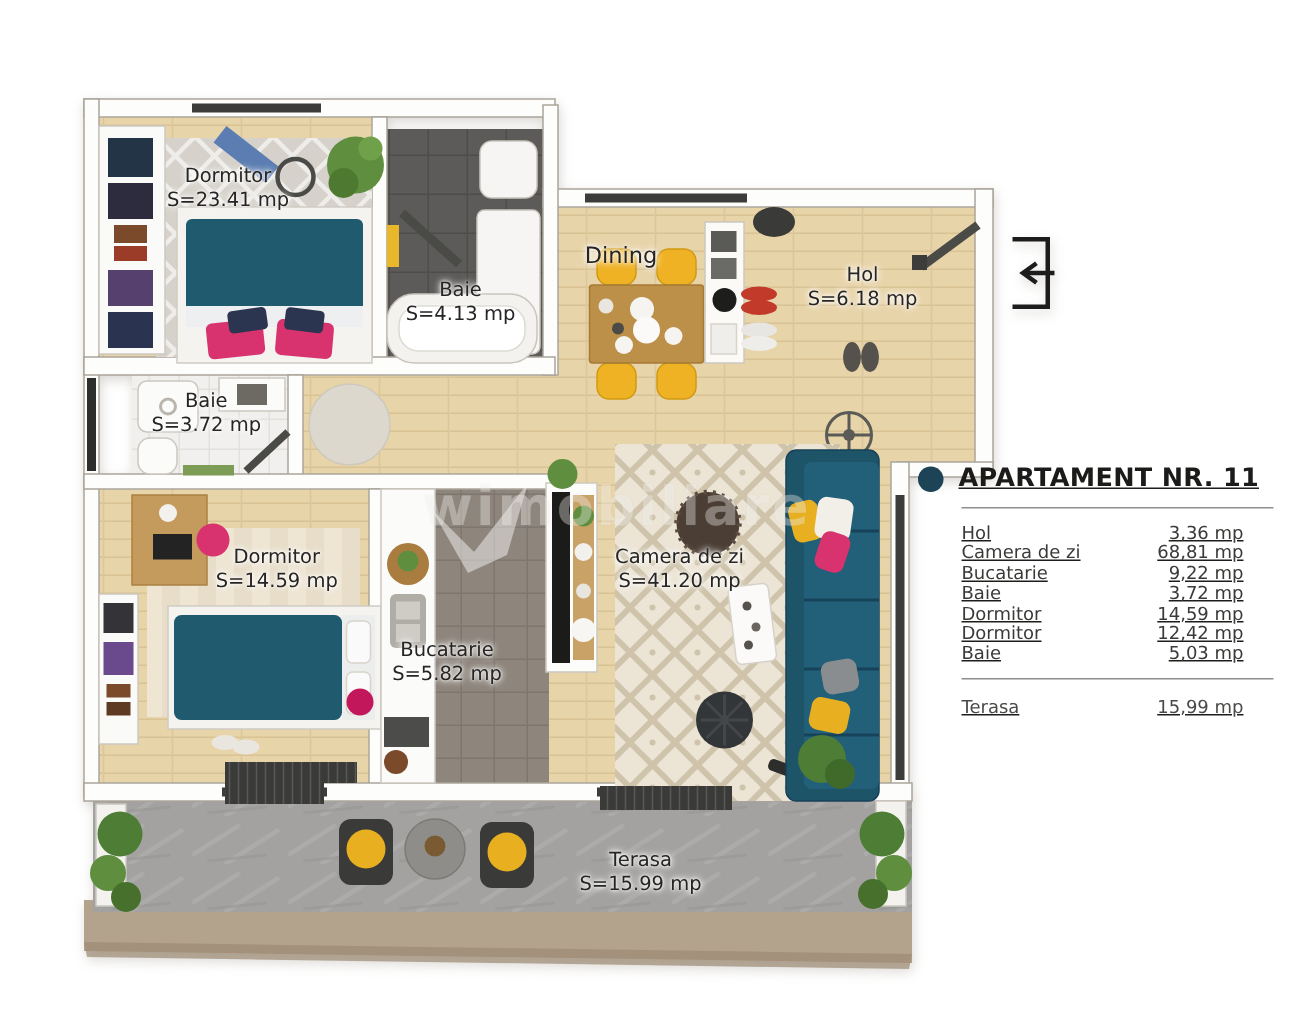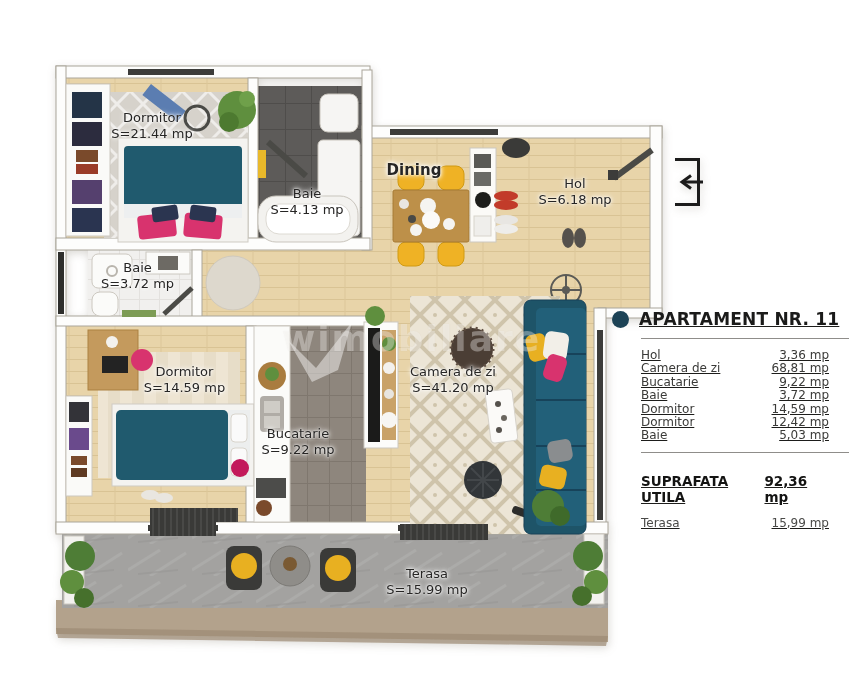--- a/index.html
+++ b/index.html
@@ -309,45 +309,45 @@
       <path d="M288,340 L316,368 L352,322 L338,370 L312,382 Z" fill="#ffffff" opacity=".45"></path>
     </g>
   </svg>
 
   <div class="watermark">
     <span class="wm-text">wimobiliare</span>
   </div>
 
   <div class="room-label" style="left:82px;top:110px;width:140px;">
     <span class="rname">Dormitor</span>
-    <span class="rarea">S=21.44 mp</span>
+    <span class="rarea">S=23.41 mp</span>
   </div>
   <div class="room-label" style="left:252px;top:186px;width:110px;">
     <span class="rname">Baie</span>
     <span class="rarea">S=4.13 mp</span>
   </div>
-  <div class="room-label lbl-dining" style="left:366px;top:162px;width:96px;font-weight:bold;">
+  <div class="room-label lbl-dining" style="left:366px;top:162px;width:96px;">
     <span class="rname">Dining</span>
 
   </div>
   <div class="room-label" style="left:515px;top:176px;width:120px;">
     <span class="rname">Hol</span>
     <span class="rarea">S=6.18 mp</span>
   </div>
   <div class="room-label" style="left:85px;top:260px;width:105px;">
     <span class="rname">Baie</span>
     <span class="rarea">S=3.72 mp</span>
   </div>
   <div class="room-label" style="left:112px;top:364px;width:145px;">
     <span class="rname">Dormitor</span>
     <span class="rarea">S=14.59 mp</span>
   </div>
   <div class="room-label" style="left:234px;top:426px;width:128px;">
     <span class="rname">Bucatarie</span>
-    <span class="rarea">S=9.22 mp</span>
+    <span class="rarea">S=5.82 mp</span>
   </div>
   <div class="room-label" style="left:386px;top:364px;width:134px;">
     <span class="rname">Camera de zi</span>
     <span class="rarea">S=41.20 mp</span>
   </div>
   <div class="room-label" style="left:366px;top:566px;width:122px;">
     <span class="rname">Terasa</span>
     <span class="rarea">S=15.99 mp</span>
   </div>
 
@@ -381,23 +381,19 @@
       <div class="prow">
         <span>Dormitor</span>
         <span>12,42 mp</span>
       </div>
       <div class="prow">
         <span>Baie</span>
         <span>5,03 mp</span>
       </div>
     </div>
     <div class="panel-divider"></div>
-    <div class="panel-total">
-      <span>SUPRAFATA UTILA</span>
-      <span>92,36 mp</span>
-    </div>
     <div class="panel-terrace">
       <span>Terasa</span>
       <span>15,99 mp</span>
     </div>
   </aside>
 
 </div>
 
 </body></html>

